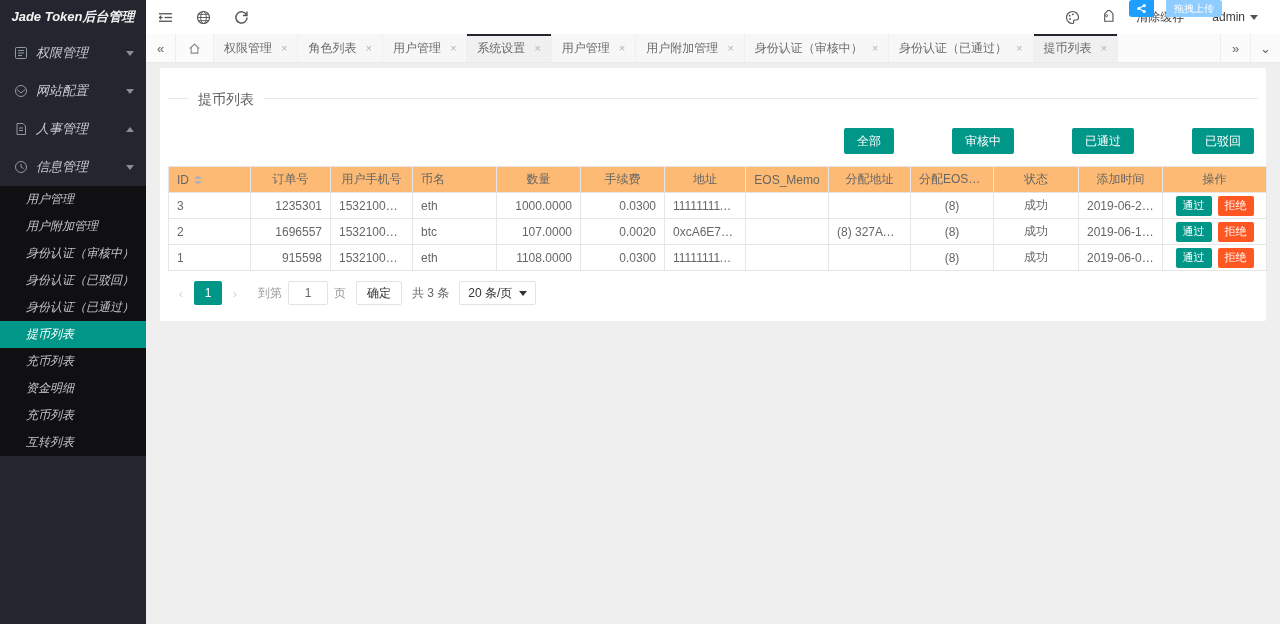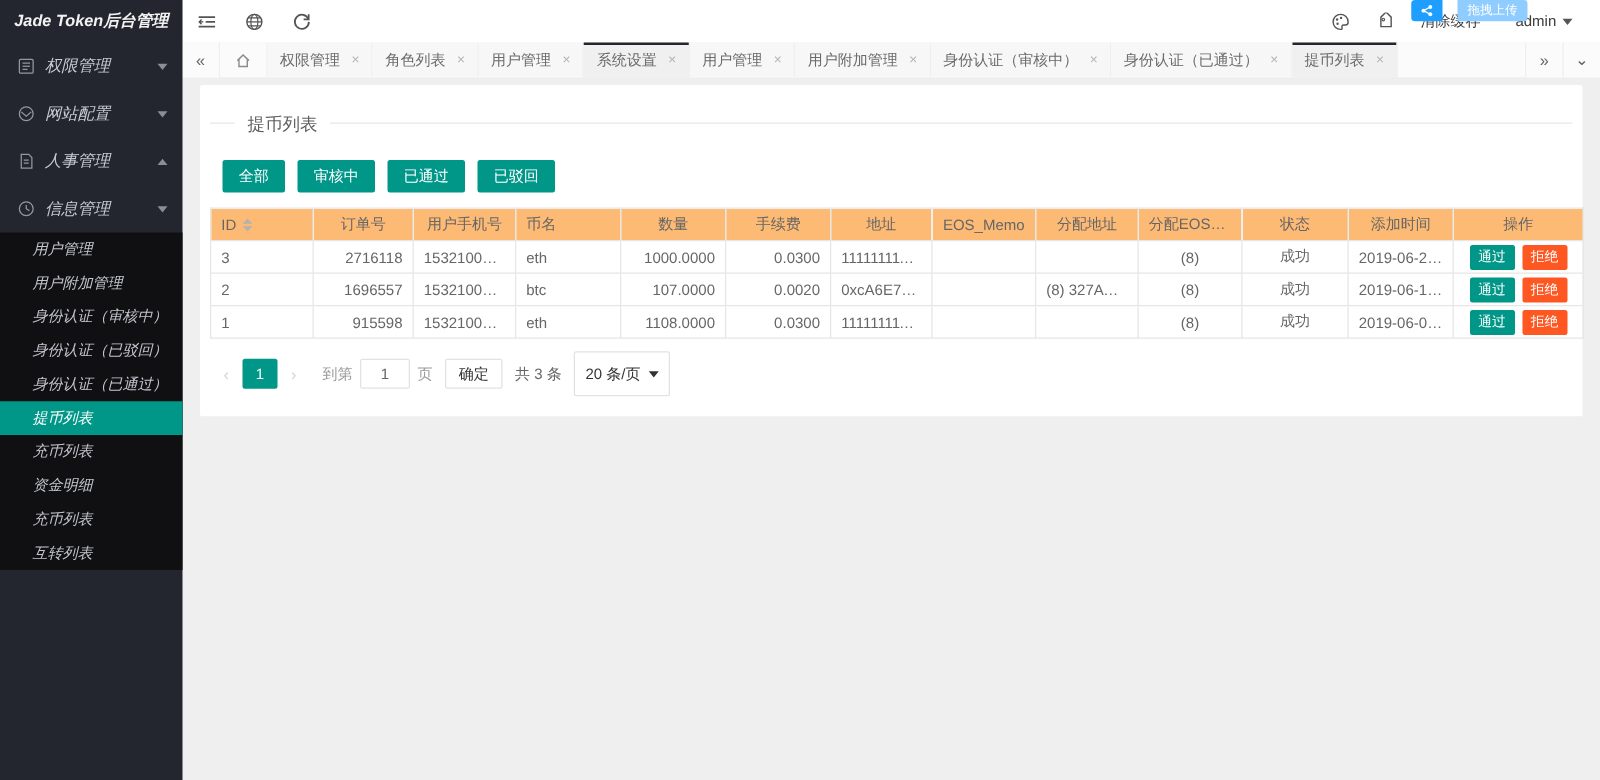--- a/index.html
+++ b/index.html
@@ -52,21 +52,21 @@
   .tabbar-right .tab-nav-btn { border-left:1px solid #efefef; border-right:none; height:28px; }
 
   
   .content { position:absolute; top:63px; left:0; right:0; bottom:0; background:#efeff0; }
   .card { background:#fff; margin:5px 14px 0 14px; padding:8px 8px 16px 8px; border-radius:2px; min-height:212px; }
 
   .fieldset { position:relative; margin:12px 0 10px 0; height:22px; }
   .fieldset .line { position:absolute; left:0; right:0; top:10px; height:0; border-top:1px solid #e8e8e8; }
   .fieldset .legend { position:absolute; left:20px; top:0; background:#fff; padding:0 10px; font-size:14px; color:#5f5f5f; line-height:22px; }
 
-  .filters { display:flex; margin:18px 4px 12px 0; }
+  .filters { display:flex; justify-content:flex-end; margin:18px 4px 12px 0;gap:48px; }
   .btn-teal { background:#009688; color:#fff; border:none; font-size:12px; height:26px; padding:0 13px; margin-left:10px; border-radius:2px; cursor:pointer; font-family:inherit; }
 
   
   table { width:100%; border-collapse:collapse; table-layout:fixed; }
   th, td { border:1px solid #e6e6e6; height:26px; padding:0 8px; font-weight:normal; font-size:12px; color:#666; overflow:hidden; white-space:nowrap; text-overflow:ellipsis; }
   thead th { background:#fdba74; }
   .c-left { text-align:left; } .c-right { text-align:right; } .c-center { text-align:center; }
   .sort-icons { display:inline-flex; flex-direction:column; vertical-align:middle; margin-left:5px; cursor:pointer; }
   .sort-icons i { width:0; height:0; border-left:4px solid transparent; border-right:4px solid transparent; display:block; }
   .sort-icons .s-up { border-bottom:4px solid #b2b2b2; margin-bottom:2px; }
@@ -77,21 +77,21 @@
 
   
   .pager { display:flex; align-items:center; margin-top:10px; font-size:12px; color:#666; }
   .pg-arrow { width:26px; height:24px; display:flex; align-items:center; justify-content:center; color:#d2d2d2; font-size:13px; cursor:pointer; }
   .pg-cur { min-width:28px; height:24px; background:#009688; color:#fff; display:flex; align-items:center; justify-content:center; border-radius:2px; }
   .pg-goto-label { color:#9a9a9a; margin:0 6px 0 10px; }
   .pg-input { width:40px; height:24px; border:1px solid #e2e2e2; text-align:center; font-size:12px; color:#666; border-radius:2px; font-family:inherit; }
   .pg-page { color:#9a9a9a; margin:0 10px 0 6px; }
   .pg-confirm { height:24px; border:1px solid #e2e2e2; background:#fff; color:#333; font-size:12px; padding:0 10px; border-radius:2px; cursor:pointer; font-family:inherit; }
   .pg-total { margin:0 10px; color:#666; }
-  .pg-size { height:36px; border:1px solid #e2e2e2; background:#fff; border-radius:2px; display:flex; align-items:center; padding:0 8px; cursor:pointer; color:#333; }
+  .pg-size { height:24px; border:1px solid #e2e2e2; background:#fff; border-radius:2px; display:flex; align-items:center; padding:0 8px; cursor:pointer; color:#333; }
   .pg-size .caret.down { border-top-color:#333; margin-left:7px; border-left-width:4px; border-right-width:4px; }
 </style>
 </head>
 <body>
 
 <div class="sidebar">
   <div class="logo">Jade Token后台管理</div>
 
   <div class="menu-item">
     <svg class="mi-icon" viewBox="0 0 14 14">
@@ -302,21 +302,21 @@
             <th class="c-center">分配地址</th>
             <th class="c-center">分配EOS_M...</th>
             <th class="c-center">状态</th>
             <th class="c-center">添加时间</th>
             <th class="c-center">操作</th>
           </tr>
         </thead>
         <tbody>
           <tr>
             <td class="c-left">3</td>
-            <td class="c-right">2716118</td>
+            <td class="c-right">1235301</td>
             <td class="c-right">15321005369</td>
             <td class="c-left">eth</td>
             <td class="c-right">1000.0000</td>
             <td class="c-right">0.0300</td>
             <td class="c-left">11111111111...</td>
             <td class="c-center"></td>
             <td class="c-right"></td>
             <td class="c-center">(8)</td>
             <td class="c-center">成功</td>
             <td class="c-center">2019-06-27 ...</td>

